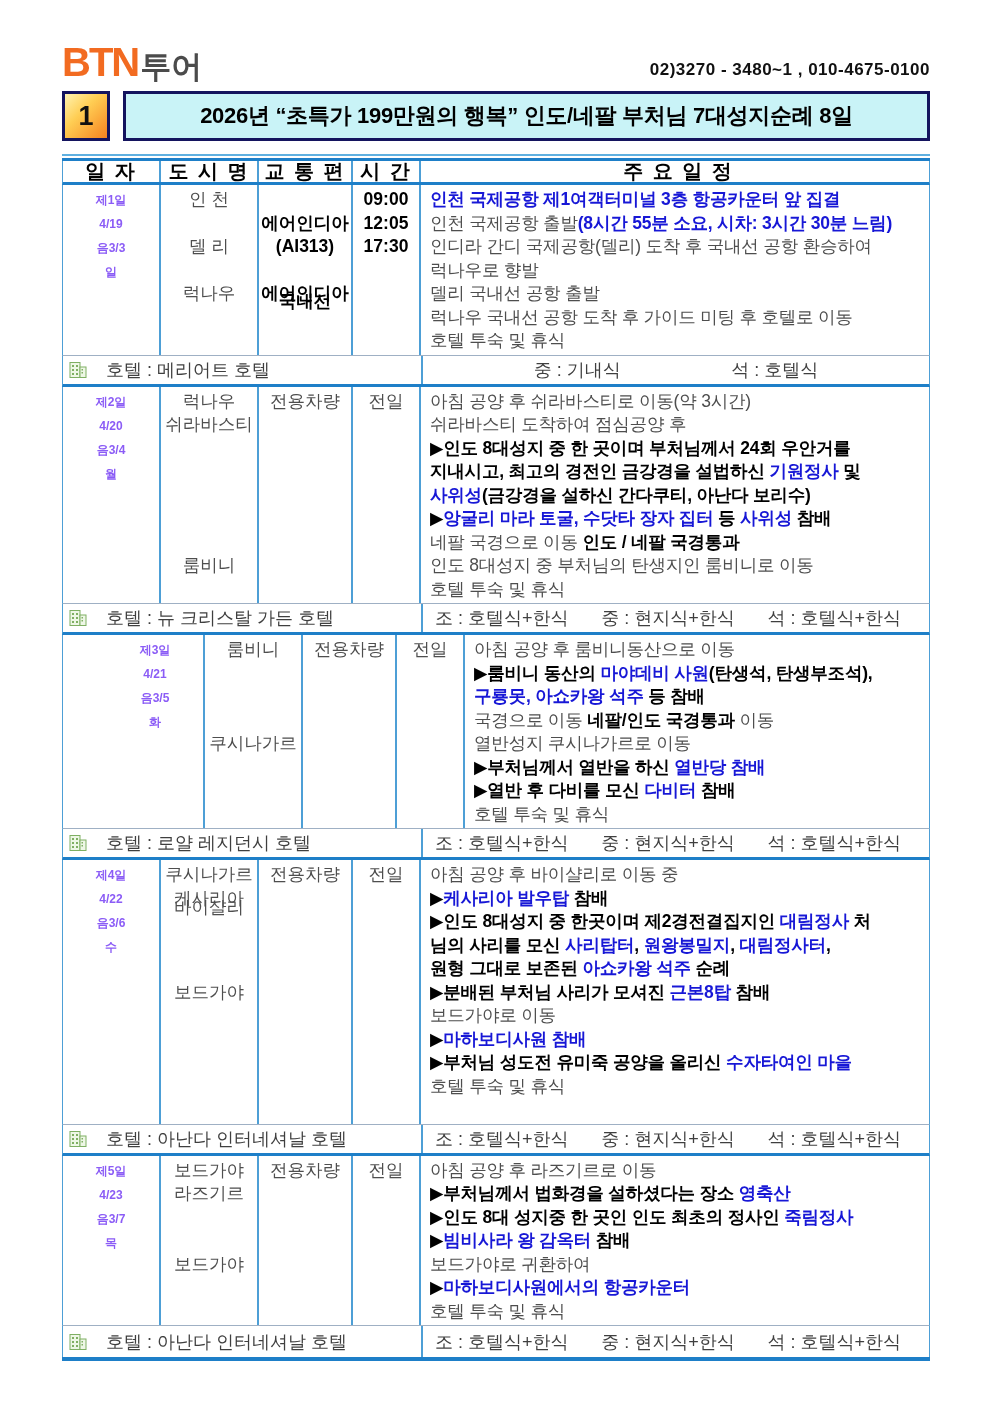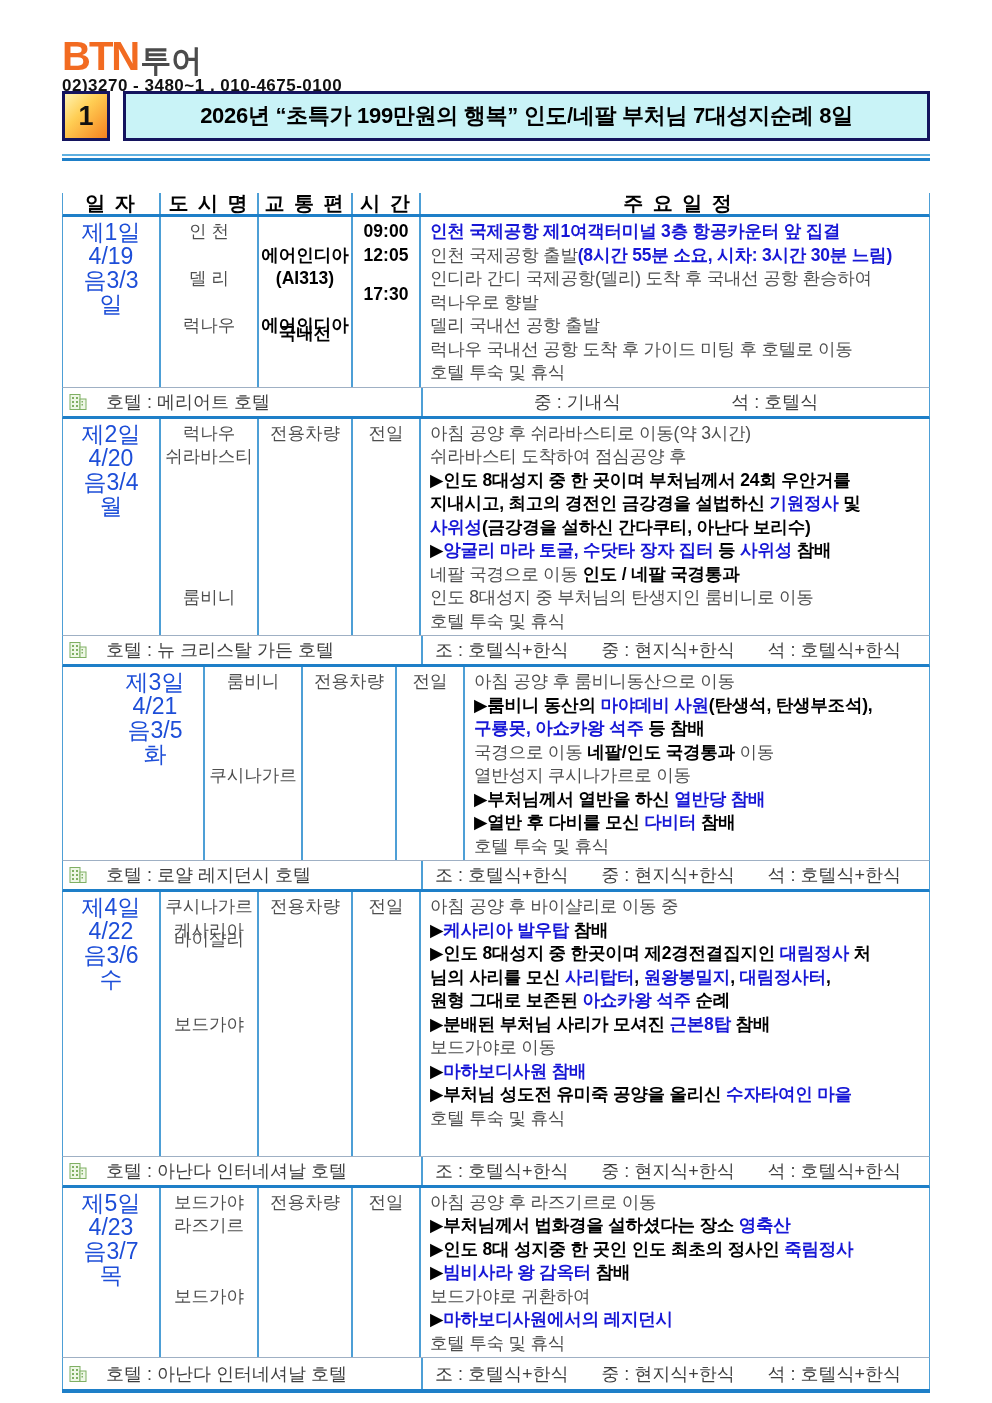--- a/index.html
+++ b/index.html
@@ -4,21 +4,21 @@
 <style>
   html,body{margin:0;padding:0;background:#888;}
   .page{
     width:992px;height:1403px;background:#ffffff;margin:0 auto;
     position:relative;overflow:hidden;
     font-family:"Liberation Sans","DejaVu Sans",sans-serif;
     box-sizing:border-box;padding:36px 62px 0 62px;
   }
   *{box-sizing:border-box;}
   
-  .topbar{display:flex;justify-content:space-between;height:46px;flex-direction:column;}
+  .topbar{display:flex;justify-content:space-between;align-items:flex-end;height:46px;}
   .logo{display:flex;align-items:flex-end;line-height:1;}
   .logo-btn{color:#F26B21;font-size:40px;font-weight:900;letter-spacing:-2px;}
   .logo-tour{color:#4b4b4b;font-size:31px;font-weight:800;margin-left:2px;}
   .phone{color:#111;font-size:17px;font-weight:700;letter-spacing:.5px;padding-bottom:2px;}
   
   .titlebar{display:flex;gap:13px;height:50px;margin-top:9px;}
   .numbox{
     width:48px;border:3px solid #14145E;
     background:linear-gradient(135deg,#FFF3B0 0%,#FFCE54 40%,#F6821F 100%);
     display:flex;align-items:center;justify-content:center;
@@ -26,31 +26,31 @@
   }
   .titlebox{
     flex:1;border:3px solid #14145E;background:#C9F3F7;
     display:flex;align-items:center;justify-content:center;
     font-size:22px;font-weight:800;color:#000;white-space:nowrap;letter-spacing:-.3px;
   }
   
   .tablewrap{margin-top:13px;border-top:2px solid #5FB0E0;padding-top:2px;}
   .ittable{border-top:3px solid #1E7FC8;border-bottom:4px solid #1E7FC8;}
   .hrow{display:flex;height:24px;border-bottom:3px solid #1E7FC8;
-        border-left:1px solid #4D9FD6;border-right:1px solid #4D9FD6;margin-top:32px;}
+        border-left:1px solid #4D9FD6;border-right:1px solid #4D9FD6;}
   .hcell{display:flex;align-items:center;justify-content:center;
          font-size:20px;font-weight:800;color:#000;letter-spacing:2px;white-space:nowrap;}
   .vline{border-right:2px solid #4D9FD6;}
   .day-row{display:flex;position:relative;border-left:1px solid #4D9FD6;border-right:1px solid #4D9FD6;
            border-bottom:1px solid #9FB0C4;}
   .cell{position:relative;overflow:hidden;}
   .c0{width:98px;}  .c1{width:98px;}  .c2{width:94px;}  .c3{width:68px;}
   .c4{flex:1;padding:3px 2px 3px 9px;}
   .date-stack{padding-top:3px;text-align:center;}
-  .date-stack div{font-size:23px;font-weight:400;color:#1d4ed8;line-height:24px;white-space:nowrap;}
+  .date-stack div{font-size:12px;font-weight:700;color:#8b5cf6;line-height:24px;white-space:nowrap;}
   .posit{position:absolute;left:0;right:0;text-align:center;white-space:nowrap;
          font-size:17.5px;color:#4e4e4e;line-height:23.5px;}
   .posit.bold{font-weight:800;color:#000;}
   .sl{height:23.5px;line-height:23.5px;font-size:17.5px;white-space:nowrap;letter-spacing:-.2px;}
   .s-g{color:#4e4e4e;font-weight:400;}
   .s-b{color:#000;font-weight:700;}
   .s-u{color:#1717D6;font-weight:800;}
   .hotel-row{display:flex;height:31px;border-bottom:3px solid #1E7FC8;
              border-left:1px solid #4D9FD6;border-right:1px solid #4D9FD6;align-items:stretch;}
   .hotel-left{width:358px;display:flex;align-items:center;padding-left:5px;
@@ -106,21 +106,21 @@
             </div>
             <div class="cell vline c2">
               <div class="posit bold" style="top: 26.5px;">에어인디아</div>
               <div class="posit bold" style="top: 50px;">(AI313)</div>
               <div class="posit bold" style="top: 97px;">에어인디아</div>
               <div class="posit bold" style="top: 105px;">국내선</div>
             </div>
             <div class="cell vline c3">
               <div class="posit bold" style="top: 3px;">09:00</div>
               <div class="posit bold" style="top: 26.5px;">12:05</div>
-              <div class="posit bold" style="top: 66px;">17:30</div>
+              <div class="posit bold" style="top: 50px;">17:30</div>
             </div>
             <div class="cell c4">
               <div class="sl"><span class="s-u">인천 국제공항 제1여객터미널 3층 항공카운터 앞 집결</span></div>
               <div class="sl"><span class="s-g">인천 국제공항 출발</span><span class="s-u">(8시간 55분 소요, 시차: 3시간 30분 느림)</span></div>
               <div class="sl"><span class="s-g">인디라 간디 국제공항(델리) 도착 후 국내선 공항 환승하여</span></div>
               <div class="sl"><span class="s-g">럭나우로 향발</span></div>
               <div class="sl"><span class="s-g">델리 국내선 공항 출발</span></div>
               <div class="sl"><span class="s-g">럭나우 국내선 공항 도착 후 가이드 미팅 후 호텔로 이동</span></div>
               <div class="sl"><span class="s-g">호텔 투숙 및 휴식</span></div>
             </div>
@@ -335,21 +335,21 @@
             </div>
             <div class="cell vline c3">
               <div class="posit" style="top: 3px;">전일</div>
             </div>
             <div class="cell c4">
               <div class="sl"><span class="s-g">아침 공양 후 라즈기르로 이동</span></div>
               <div class="sl"><span class="s-b">▶부처님께서 법화경을 설하셨다는 장소 </span><span class="s-u">영축산</span></div>
               <div class="sl"><span class="s-b">▶인도 8대 성지중 한 곳인 인도 최초의 정사인 </span><span class="s-u">죽림정사</span></div>
               <div class="sl"><span class="s-b">▶</span><span class="s-u">빔비사라 왕 감옥터</span><span class="s-b"> 참배</span></div>
               <div class="sl"><span class="s-g">보드가야로 귀환하여</span></div>
-              <div class="sl"><span class="s-b">▶</span><span class="s-u">마하보디사원에서의 레지던시</span></div>
+              <div class="sl"><span class="s-b">▶</span><span class="s-u">마하보디사원에서의 항공카운터</span></div>
               <div class="sl"><span class="s-g">호텔 투숙 및 휴식</span></div>
             </div>
           </div>
           <div class="hotel-row" style="border-bottom: none;">
             <div class="hotel-left">
               <span class="hicon">
                 <svg width="20" height="20" viewBox="0 0 20 20">
                   <rect x="2" y="2.5" width="10" height="15" fill="#eef7e6" stroke="#7FAF63" stroke-width="1"></rect>
                   <rect x="12" y="7" width="6" height="10.5" fill="#eef7e6" stroke="#7FAF63" stroke-width="1"></rect>
                   <rect x="4" y="5" width="2" height="2" fill="#7FAF63"></rect>

